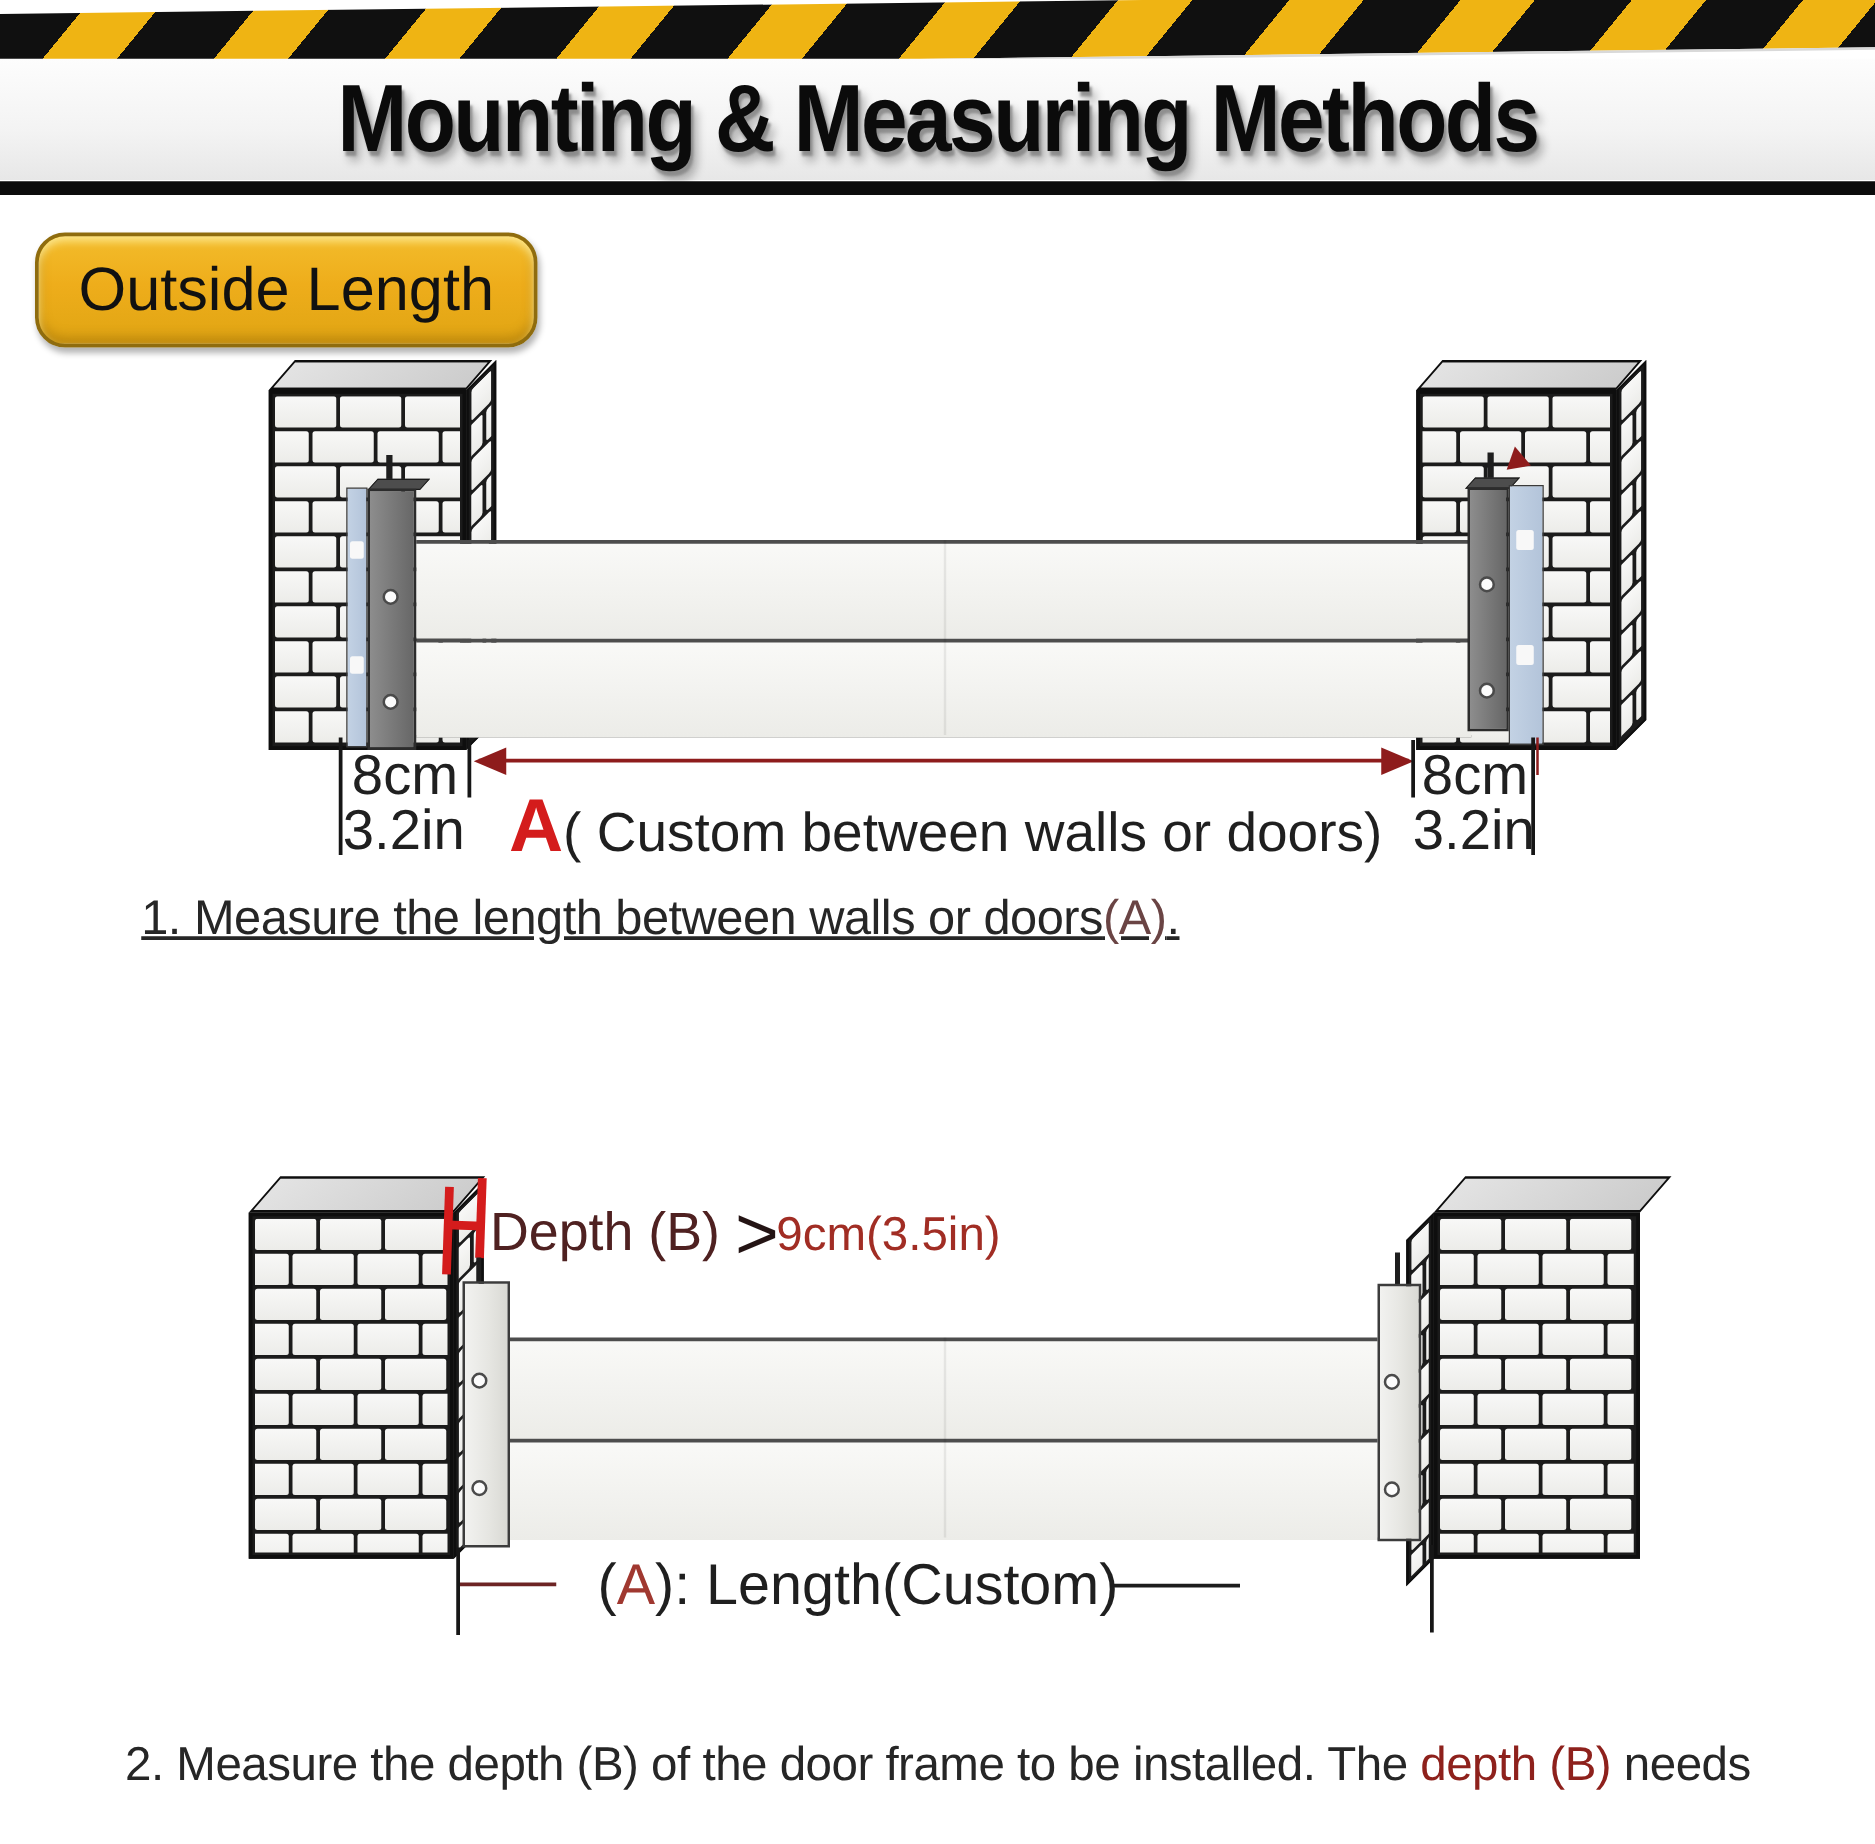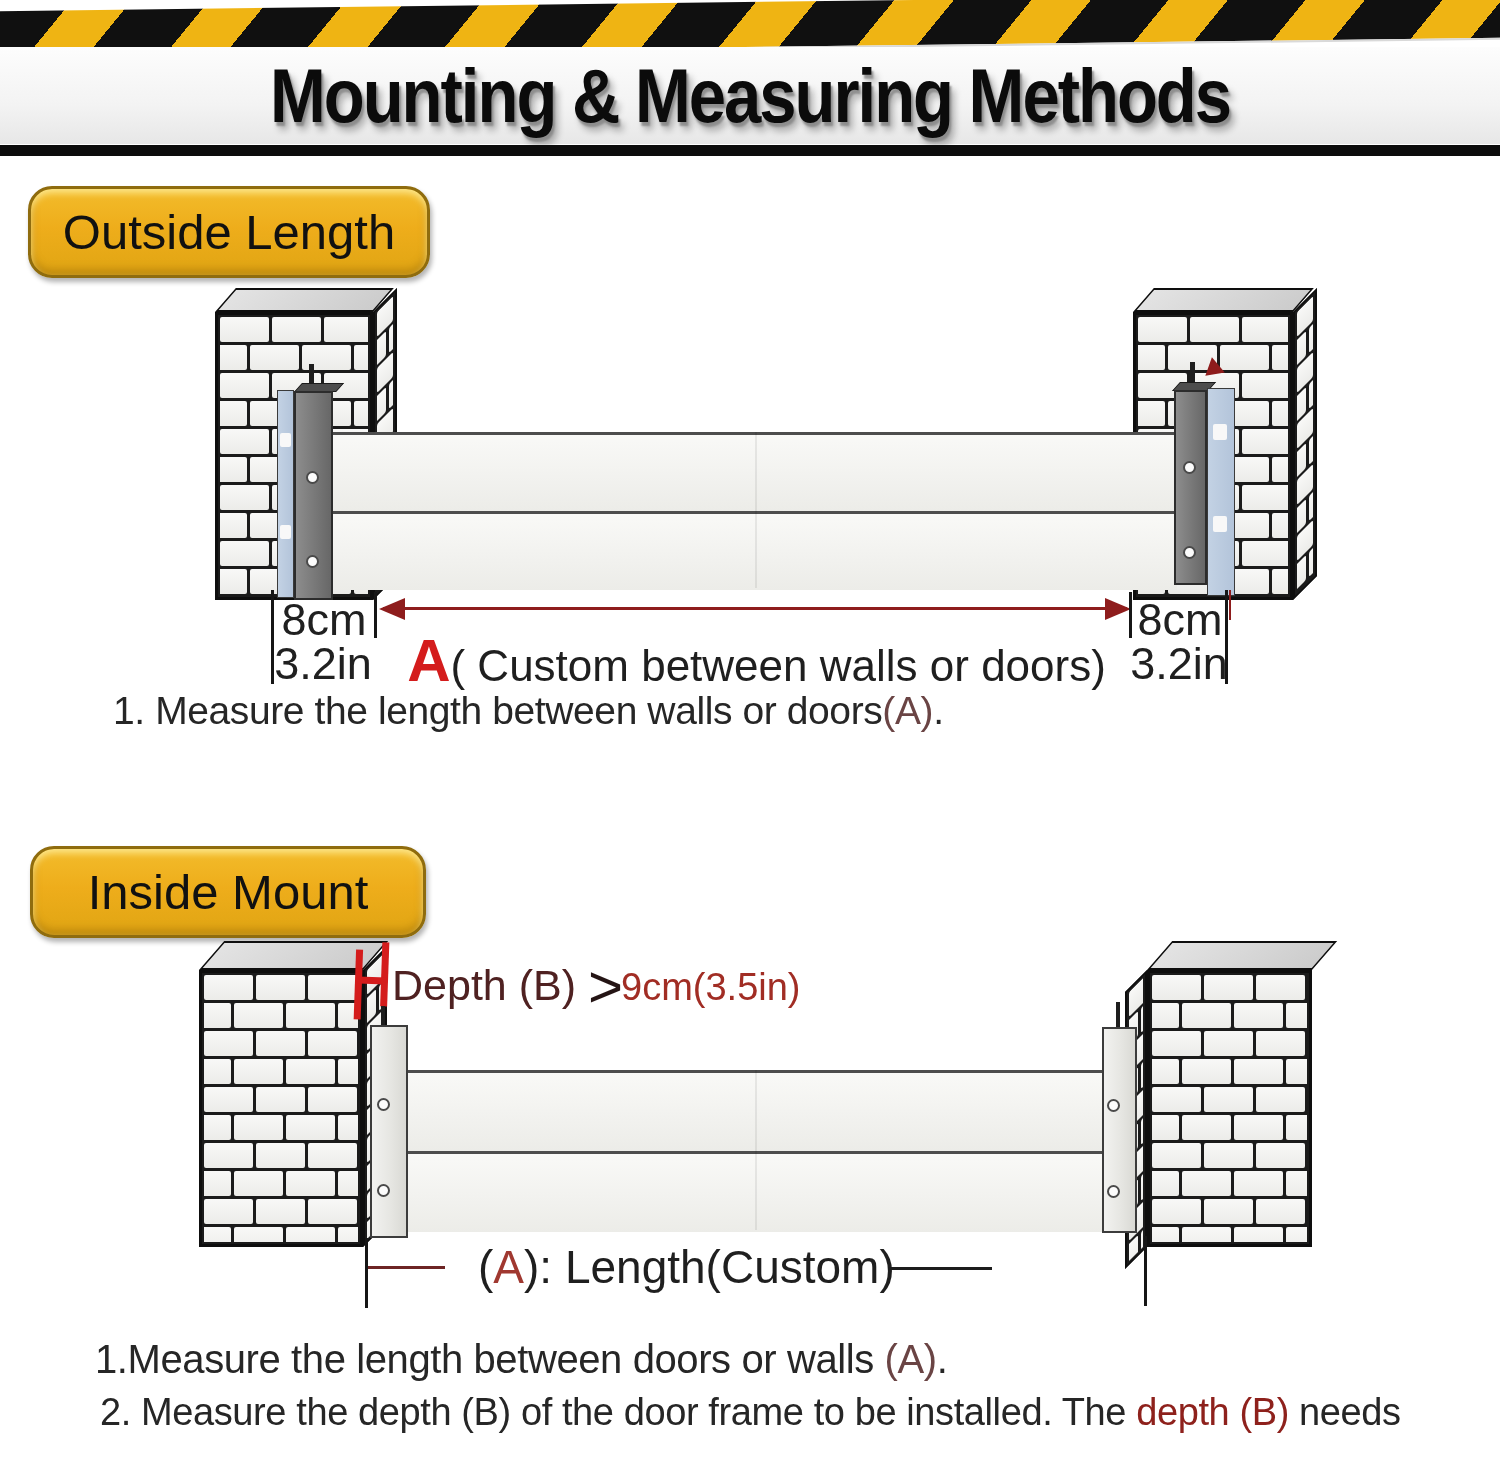--- a/index.html
+++ b/index.html
@@ -323,28 +323,25 @@
     <div class="abs span-label" style="left:385px;top:626px;width:743px;text-align:center;">
       <span class="bigA">A</span><span>( Custom between walls or doors)</span>
     </div>
 
     <div class="abs tick" style="left:1129px;top:592px;height:46px;"></div>
     <div class="abs dimtext" style="left:1132px;top:597px;width:96px;">8cm</div>
     <div class="abs dimtext" style="left:1126px;top:641px;width:106px;">3.2in</div>
     <div class="abs tick" style="left:1225px;top:590px;height:94px;"></div>
     <div class="abs" style="left:1229px;top:590px;width:2px;height:30px;background:var(--dim-red);"></div>
 
-    <div class="abs step" style="left:113px;top:690px;">
+    <div class="abs step" style="left:113px;top:714px;text-decoration:underline;">
       <span>1. Measure the length between walls or doors</span><span class="darka">(A)</span><span>.</span>
     </div>
   </div>
 
-  <div class="badge" style="left:30px;top:846px;width:390px;height:86px;">
-    <span>Inside Mount</span>
-  </div>
 
   <div class="abs" style="left:0;top:820px;width:1500px;height:655px;">
 
     <div class="abs topface" style="left:199px;top:121px;width:164px;height:29px;"></div>
     <div class="abs sideR" style="left:363px;top:150px;width:24px;height:277px;">
       <div class="bricks">
           <div style="position: absolute; top: 0px; left: 0px; right: 0px; height: 25px; display: flex; gap: 3px;">
             <div style="flex: 0 0 16px; background: linear-gradient(rgb(248, 248, 247), rgb(236, 236, 233)); border-radius: 2px;"></div>
           </div>
           <div style="position: absolute; top: 28px; left: -7px; right: 0px; height: 25px; display: flex; gap: 3px;">
@@ -574,20 +571,17 @@
     <div class="abs hole" style="left:1107px;top:365px;"></div>
 
     <div class="abs tick" style="left:365px;top:418px;height:70px;"></div>
     <div class="abs" style="left:368px;top:446px;width:77px;height:3px;background:#6d2424;"></div>
     <div class="abs span-label" style="left:478px;top:420px;font-size:46px;">
       <span>(</span><span style="color:#a03830;">A</span><span>): Length(Custom)</span>
     </div>
     <div class="abs" style="left:888px;top:447px;width:104px;height:3px;background:#1c1c1c;"></div>
     <div class="abs tick" style="left:1144px;top:416px;height:70px;"></div>
 
-    <div class="abs step" style="left:95px;top:518px;font-size:40px;">
-      <span>1.Measure the length between doors or walls </span><span class="darka">(A)</span><span>.</span>
-    </div>
     <div class="abs step" style="left:100px;top:572px;font-size:38px;">
       <span>2. Measure the depth (B) of the door frame to be installed. The </span><span class="red">depth (B)</span><span> needs</span>
     </div>
   </div>
 </div>
 
 </body></html>

